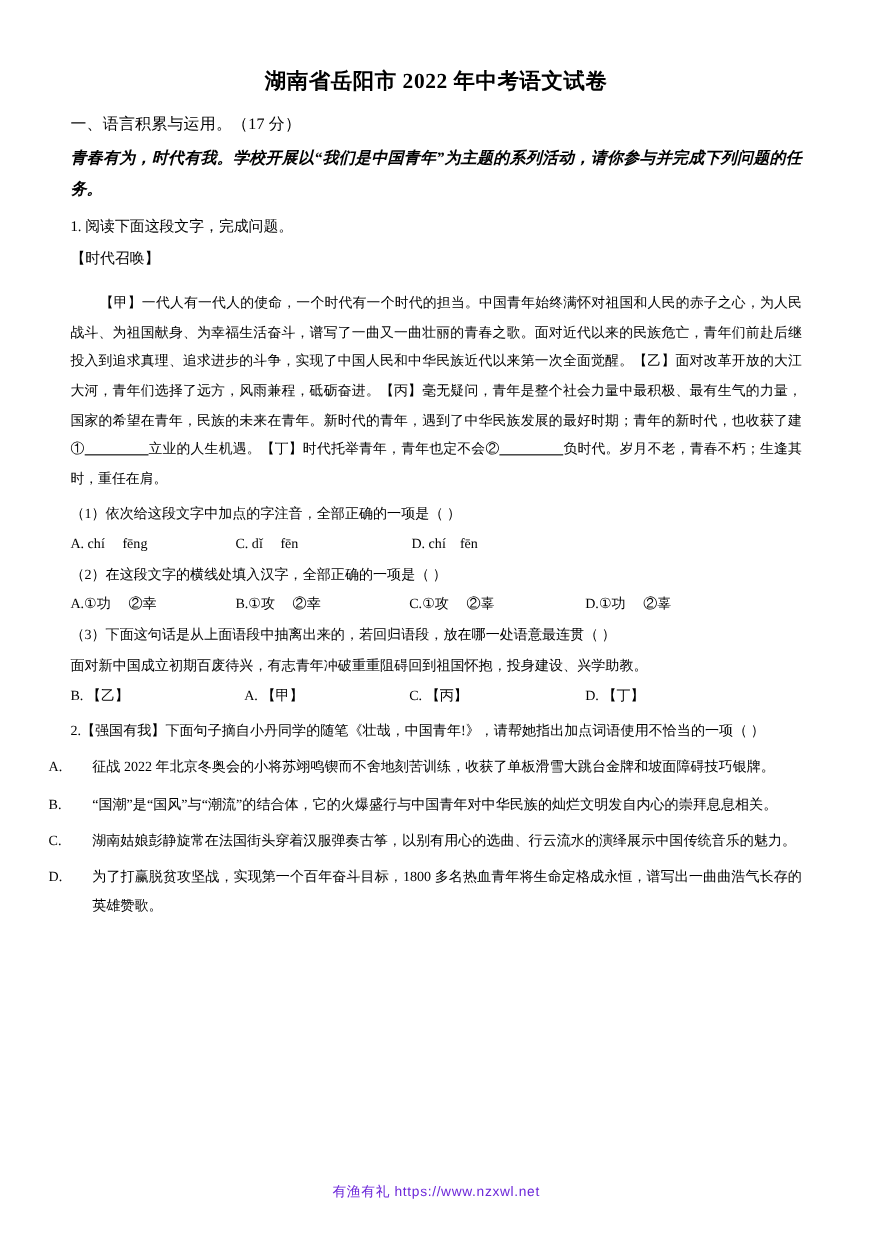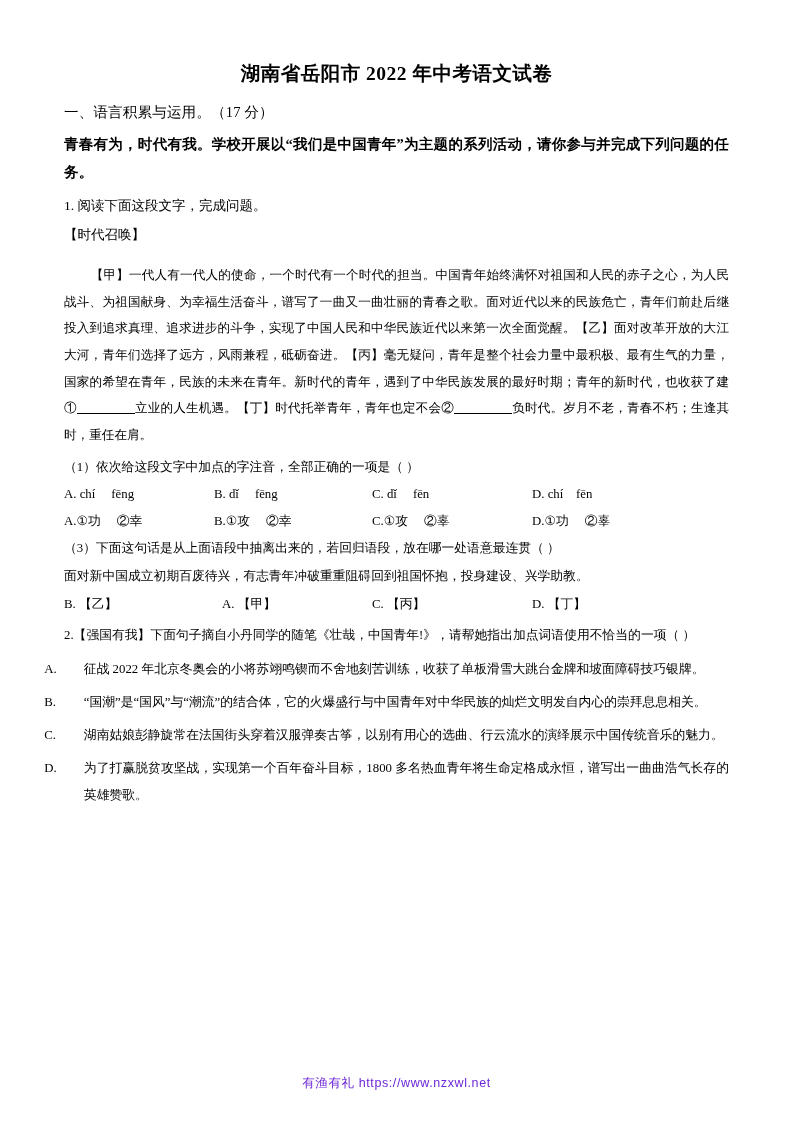--- a/index.html
+++ b/index.html
@@ -37,20 +37,21 @@
     margin: 4px 0 8px 0;
     letter-spacing: 0.2px;
   }
   .lead-bold {
     font-size: 14.5px;
     font-weight: bold;
     line-height: 1.95;
     text-align: justify;
     margin: 0 0 6px 0;
     letter-spacing: 0.2px;
+    font-style: italic;
   }
   .q-line {
     font-size: 13.5px;
     line-height: 1.9;
     margin: 2px 0;
     text-align: justify;
   }
   .bracket-label {
     font-size: 13.5px;
     line-height: 1.9;
@@ -141,25 +142,25 @@
 
   <div class="q-line">1. 阅读下面这段文字，完成问题。</div>
 
   <div class="bracket-label">【时代召唤】</div>
 
   <div class="passage"><span class="indent"></span><span>【甲】一代人有一代人的使命，一个时代有一个时代的担当。中国青年始终满怀对祖国和人民的赤子之心，为人民战斗、为祖国献身、为幸福生活奋斗，谱写了一曲又一曲壮丽的青春之歌。面对近代以来的民族危亡，青年们前赴后继投入到追求真理、追求进步的斗争，实现了中国人民和中华民族近代以来第一次全面觉醒。【乙】面对改革开放的大江大河，青年们选择了远方，风雨兼程，砥砺奋进。【丙】毫无疑问，青年是整个社会力量中最积极、最有生气的力量，国家的希望在青年，民族的未来在青年。新时代的青年，遇到了中华民族发展的最好时期；青年的新时代，也收获了建①</span><span class="blank-u"></span><span>立业的人生机遇。【丁】时代托举青年，青年也定不会②</span><span class="blank-u"></span><span>负时代。岁月不老，青春不朽；生逢其时，重任在肩。</span></div>
 
   <div class="sub-q">（1）依次给这段文字中加点的字注音，全部正确的一项是（    ）</div>
   <div class="options-row">
     <span class="opt opt-a"><span>A.</span>&nbsp;<span>chí     fēng</span></span>
-    <span class="opt opt-b"><span>B.</span>&nbsp;<span>dǐ     fēng</span></span>
     <span class="opt opt-c"><span>C.</span>&nbsp;<span>dǐ     fēn</span></span>
     <span class="opt opt-d"><span>D.</span>&nbsp;<span>chí    fēn</span></span>
   </div>
 
+  <div class="sub-q">（2）在这段文字的横线处填入汉字，全部正确的一项是（    ）</div>
   <div class="options-row">
     <span class="opt opt-a"><span>A.</span><span>①功     ②幸</span></span>
     <span class="opt opt-b"><span>B.</span><span>①攻     ②幸</span></span>
     <span class="opt opt-c"><span>C.</span><span>①攻     ②辜</span></span>
     <span class="opt opt-d"><span>D.</span><span>①功     ②辜</span></span>
   </div>
 
   <div class="sub-q">（3）下面这句话是从上面语段中抽离出来的，若回归语段，放在哪一处语意最连贯（    ）</div>
   <div class="para">面对新中国成立初期百废待兴，有志青年冲破重重阻碍回到祖国怀抱，投身建设、兴学助教。</div>
   <div class="options-row">

